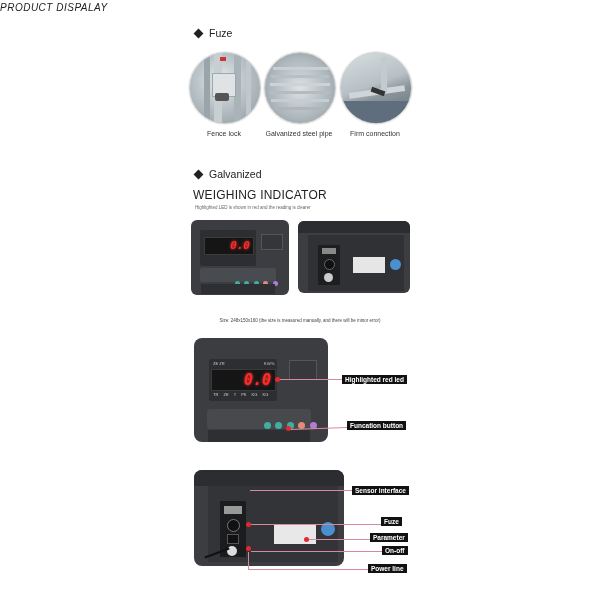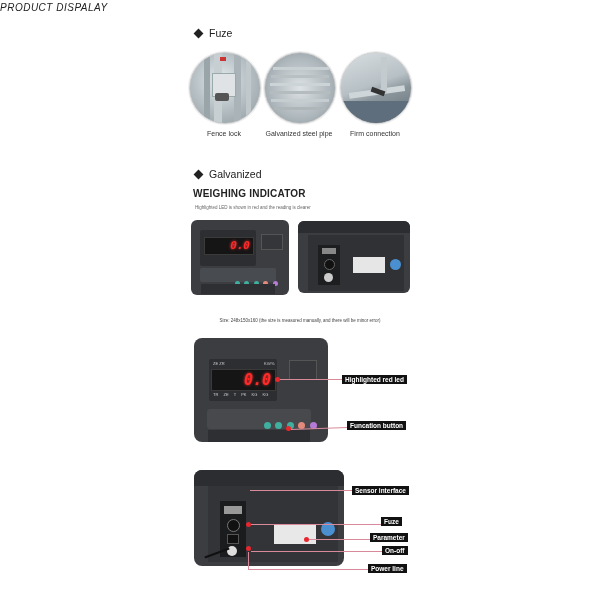--- a/index.html
+++ b/index.html
@@ -3,21 +3,21 @@
 <meta charset="utf-8">
 <style>
   html,body{margin:0;padding:0;background:#fff;}
   body{width:600px;height:600px;position:relative;overflow:hidden;font-family:"Liberation Sans",sans-serif;color:#333;}
   .abs{position:absolute;}
   .title{left:0;width:600px;top:2px;font-size:10px;font-style:italic;letter-spacing:0.5px;color:#222;}
   .section-head{display:flex;align-items:center;font-size:10.5px;color:#222;}
   .diamond{width:7px;height:7px;background:#222;transform:rotate(45deg);margin-right:7px;margin-left:2px;}
   .circle{width:70px;height:70px;border-radius:50%;border:1px solid #cfcfcf;overflow:hidden;box-shadow:0 0 0 1px #eee;}
   .cap{font-size:7px;color:#333;text-align:center;width:100px;}
-  .wi{font-size:10px;font-weight:bold;color:#222;letter-spacing:0.2px;}
+  .wi{font-size:12px;font-weight:normal;color:#222;letter-spacing:0.2px;}
   .small{font-size:4.5px;color:#666;}
   .tag{background:#111;color:#fff;font-size:6.5px;font-weight:bold;padding:1px 3px;white-space:nowrap;}
   .leader{height:1px;background:#d88a9a;}
   .vleader{width:1px;background:#d88a9a;}
   .dot{width:5px;height:5px;border-radius:50%;background:#e8262e;}
   .dev{background:#3b3d40;border-radius:6px;}
   .panel{background:#2c2e31;}
   .led{background:#151515;border:1px solid #3a3a3a;}
   .ledtxt{color:#ff2a2a;font-family:"DejaVu Sans Mono",monospace;font-weight:bold;font-style:italic;text-shadow:0 0 3px #f33;}
   .btn{border-radius:50%;display:inline-block;}

